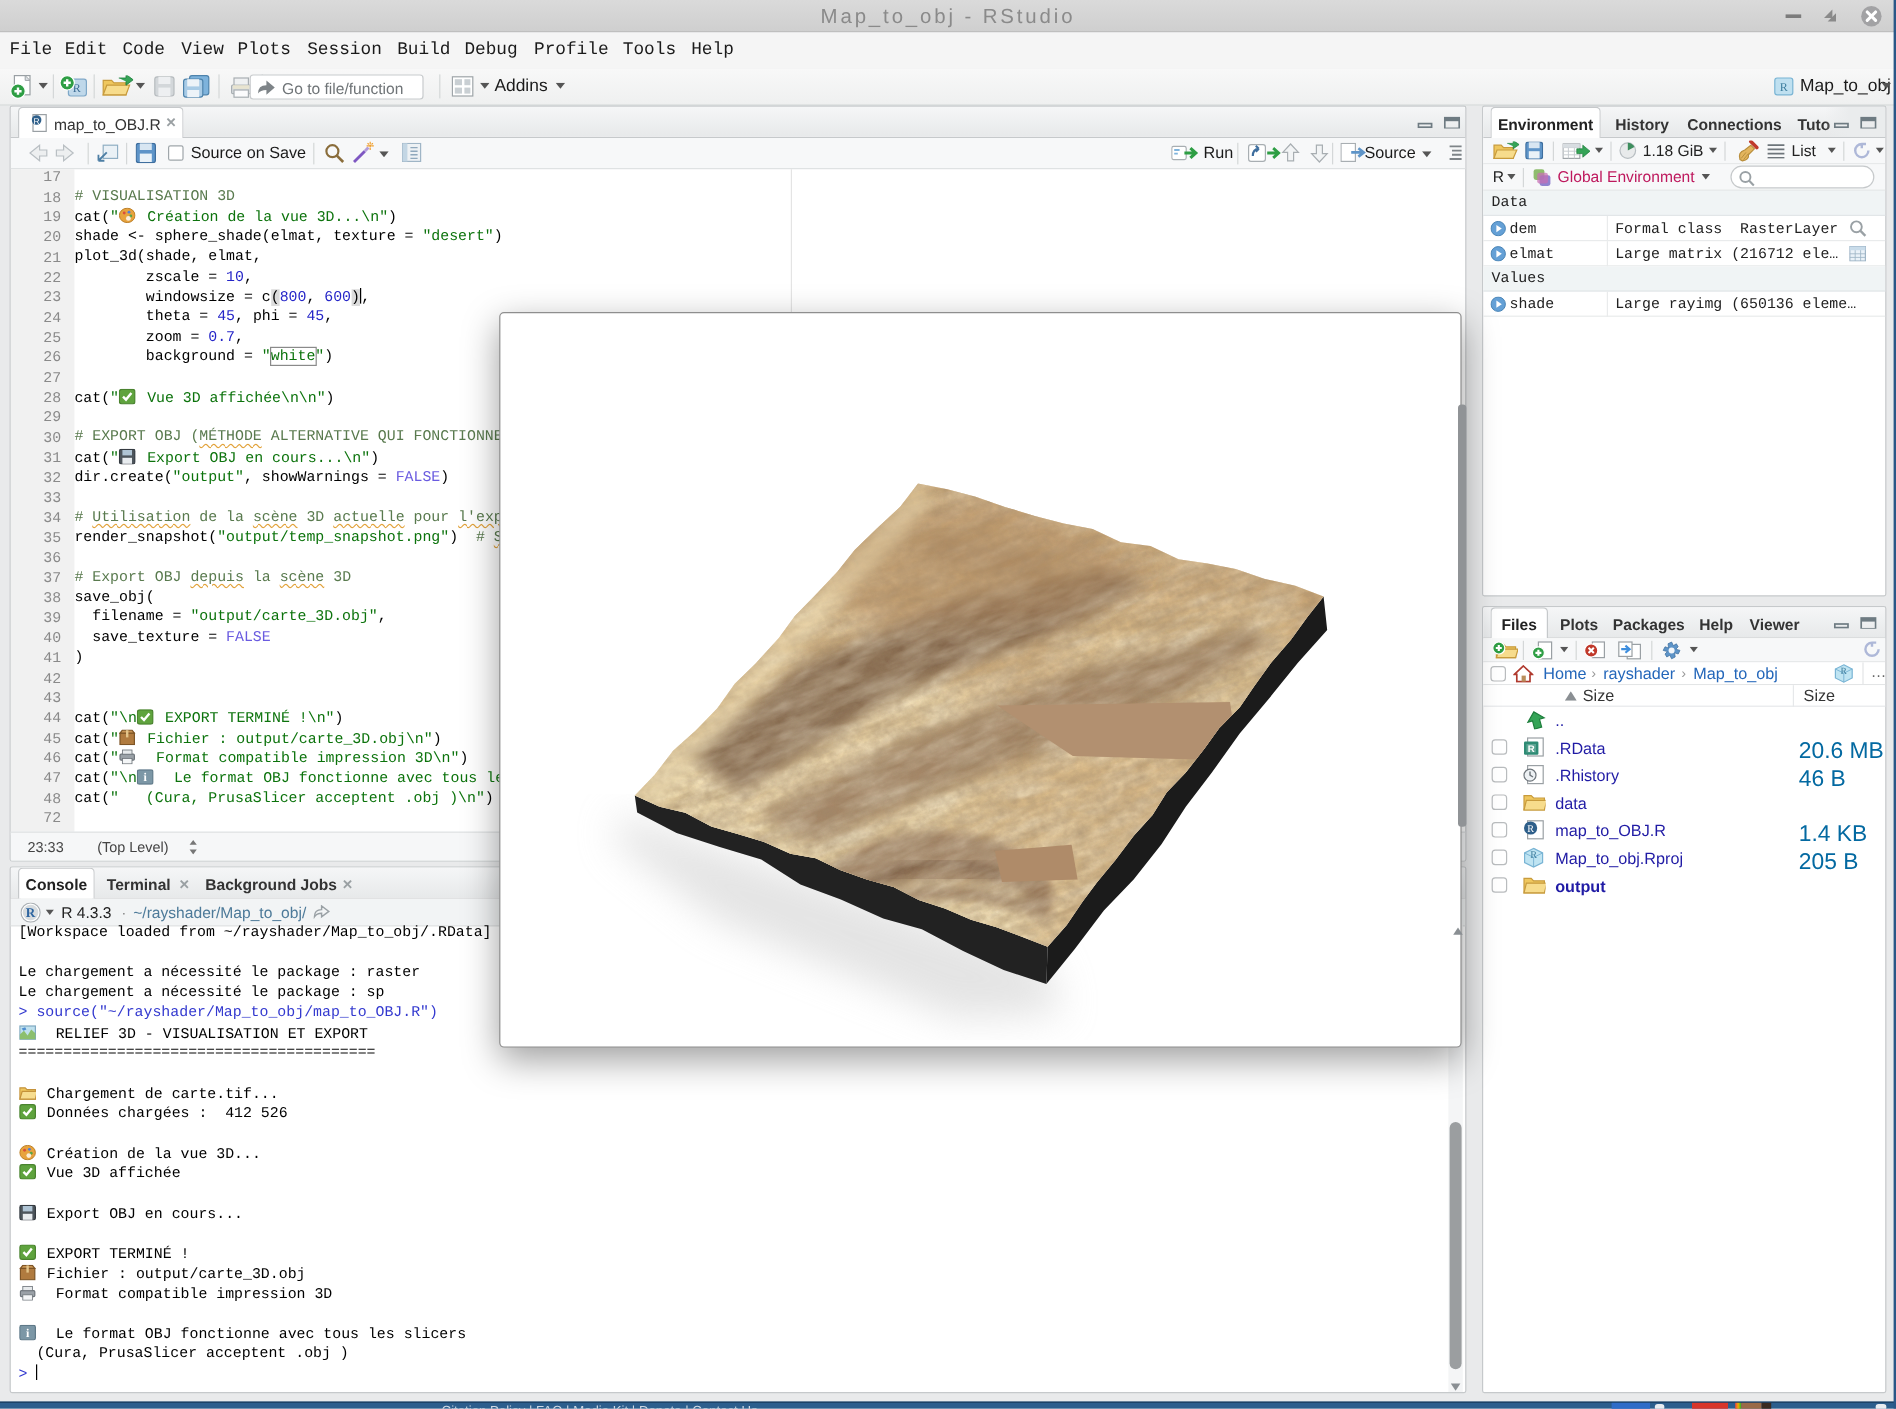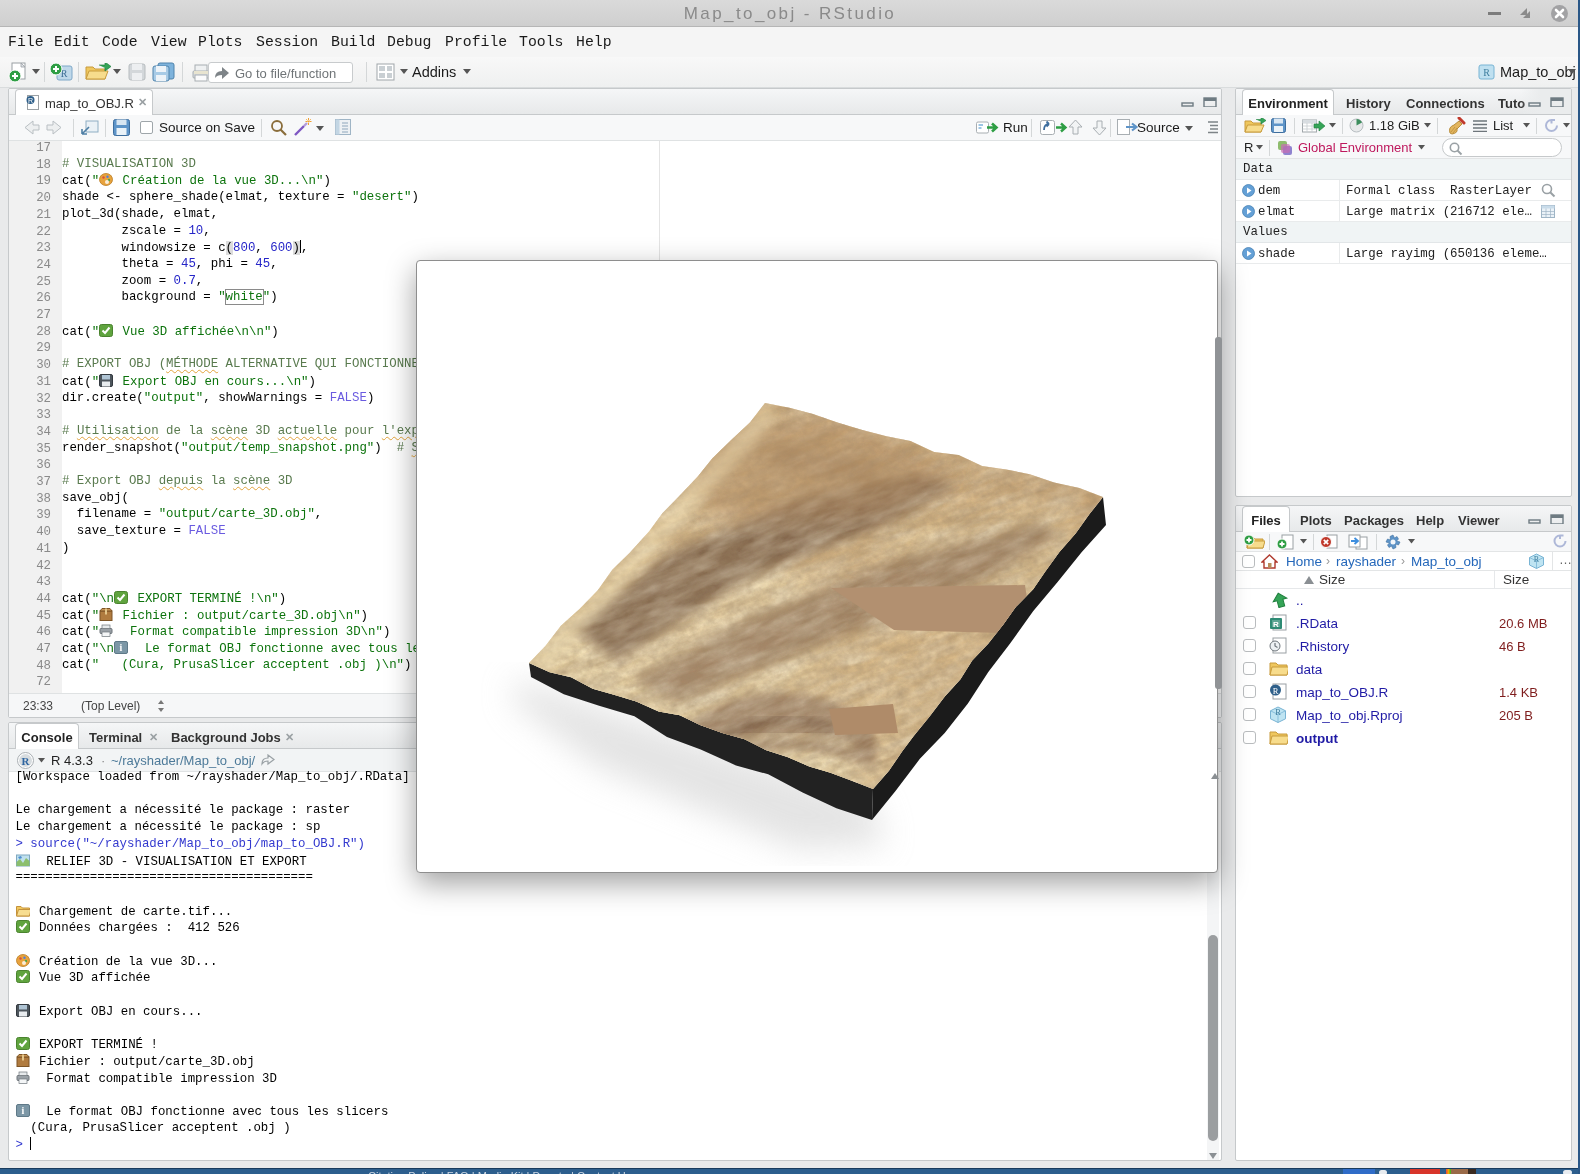--- a/index.html
+++ b/index.html
@@ -52,21 +52,21 @@
 .blue { color:#3339cf; }
 
 #envpane { left:1235px; top:88px; width:337px; height:409px; }
 #filepane { left:1235px; top:505px; width:337px; height:656px; }
 .envrow { position:absolute; left:0; width:100%; border-bottom:1px solid #E9EBEC; }
 .sechead { position:absolute; left:0; width:100%; background:#F0F4F5; border-bottom:1px solid #E2E6E8;
   font-family:"Liberation Mono",monospace; font-size:12.4px; color:#222; }
 .envname { position:absolute; left:22px; top:4px; font-family:"Liberation Mono",monospace; font-size:12.4px; color:#222; white-space:pre; }
 .envval { position:absolute; left:110px; top:4px; font-family:"Liberation Mono",monospace; font-size:12.4px; color:#222; white-space:pre; }
 .fname { position:absolute; left:60px; top:3px; font-size:13.5px; color:#201BA5; }
-.fsize { position:absolute; left:263px; top:3px; font-size:13px; color:#7f1d1d; }
+.fsize { position:absolute; left:263px; top:3px; font-size:19px; color:#0369a1; }
 .cbx { position:absolute; width:13px; height:13px; border:1px solid #B9BCBE; border-radius:3px; background:#fff; }
 
 #rgl { left:416px; top:260px; width:802px; height:613px; border:1px solid #8E8E8E;
   border-radius:4px; background:#fff; box-shadow:0 10px 30px rgba(0,0,0,0.38); }
 #rgltitle { position:absolute; left:0; top:0; width:100%; height:28px;
   background:linear-gradient(#DCDCDC,#D3D3D3); border-bottom:1px solid #ABABAB;
   border-radius:4px 4px 0 0; font-size:20px; color:#3f3f3f; text-align:center; }
 
 #bluebar { left:0; top:1168px; width:1580px; height:6px; background:#2C5E8D; border-top:1px solid #1A3C5E; }
 #bluetext { position:absolute; left:368px; top:1px; font-size:11px; color:#cfd9e4; white-space:nowrap; }

